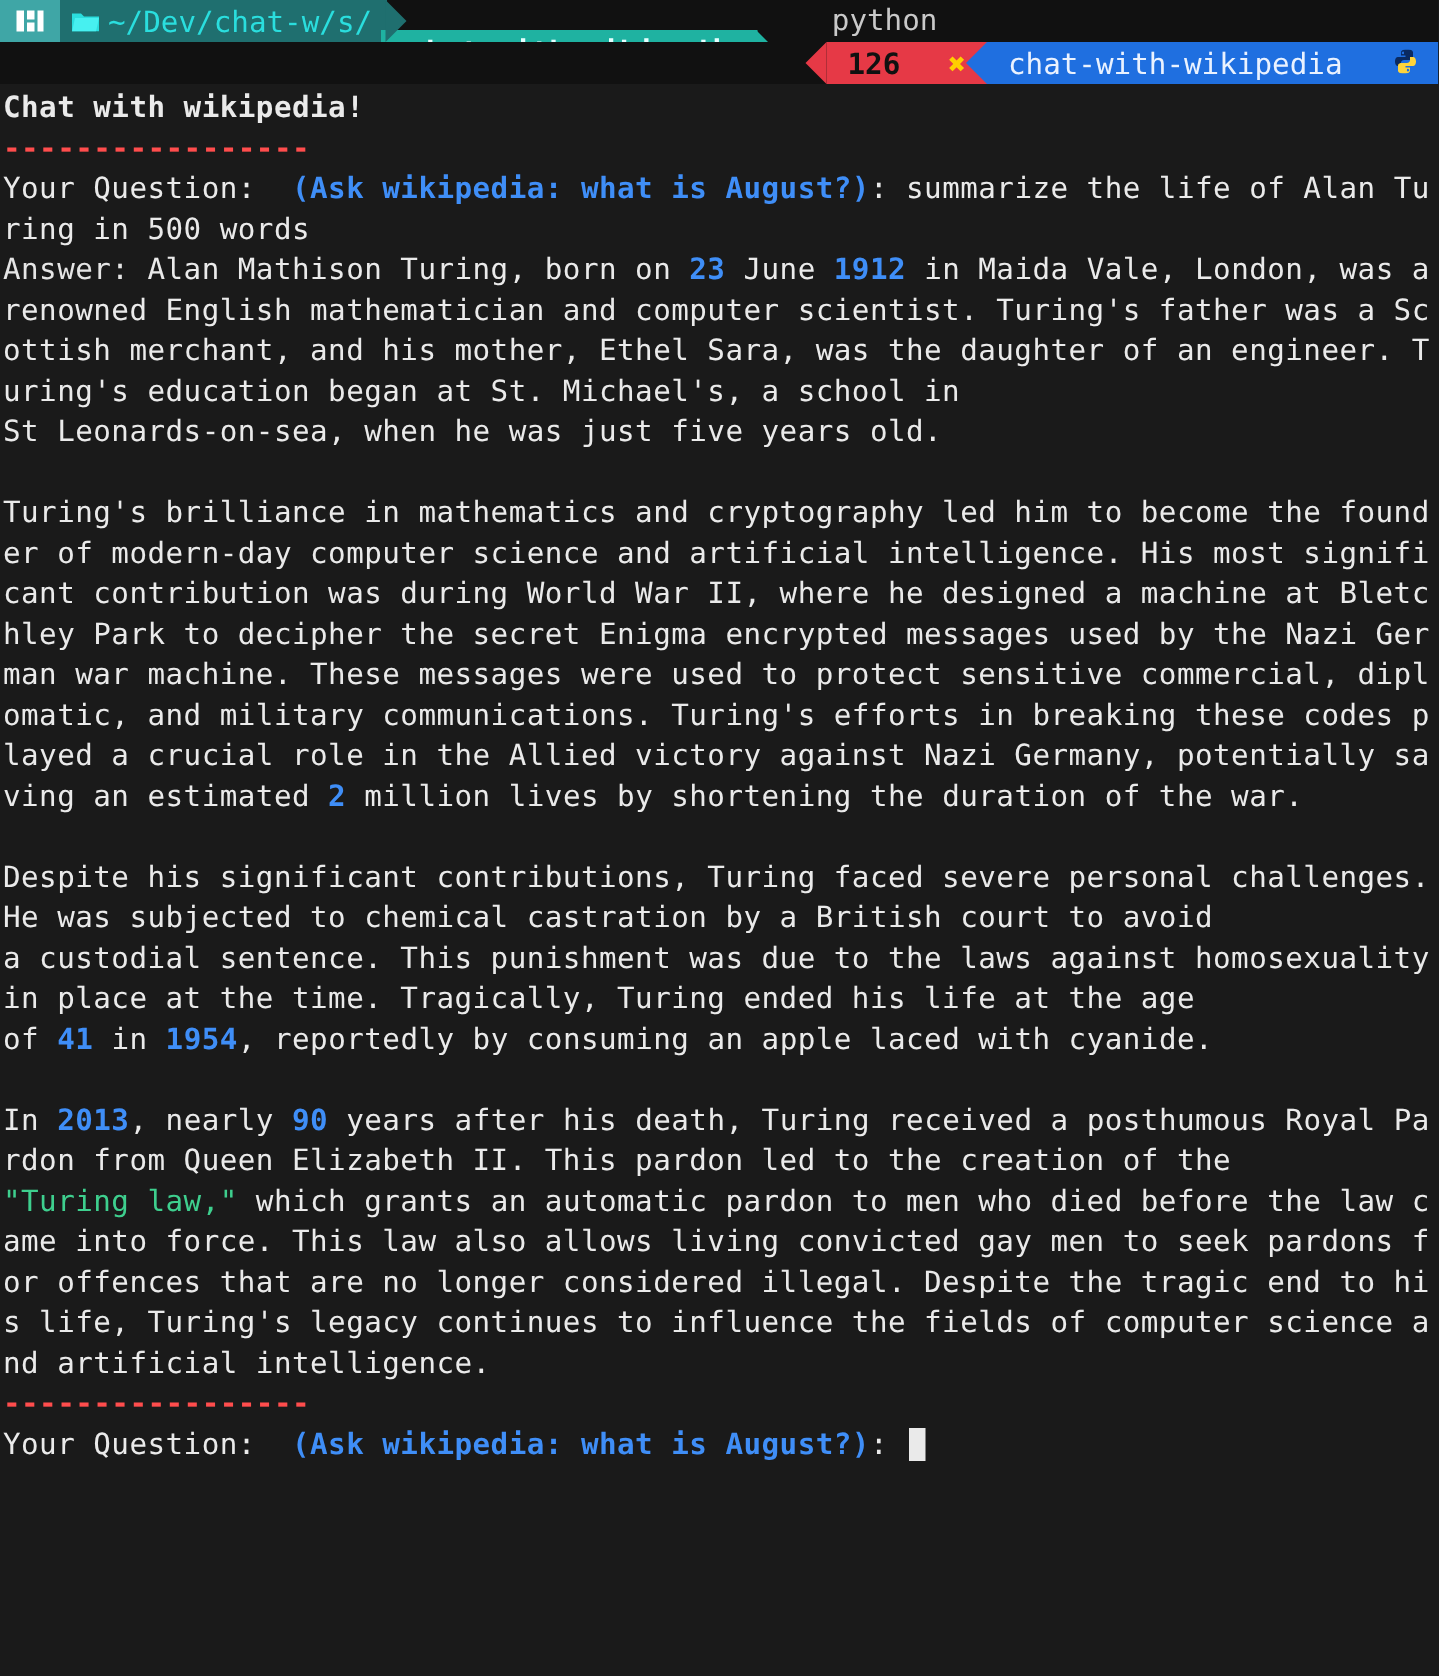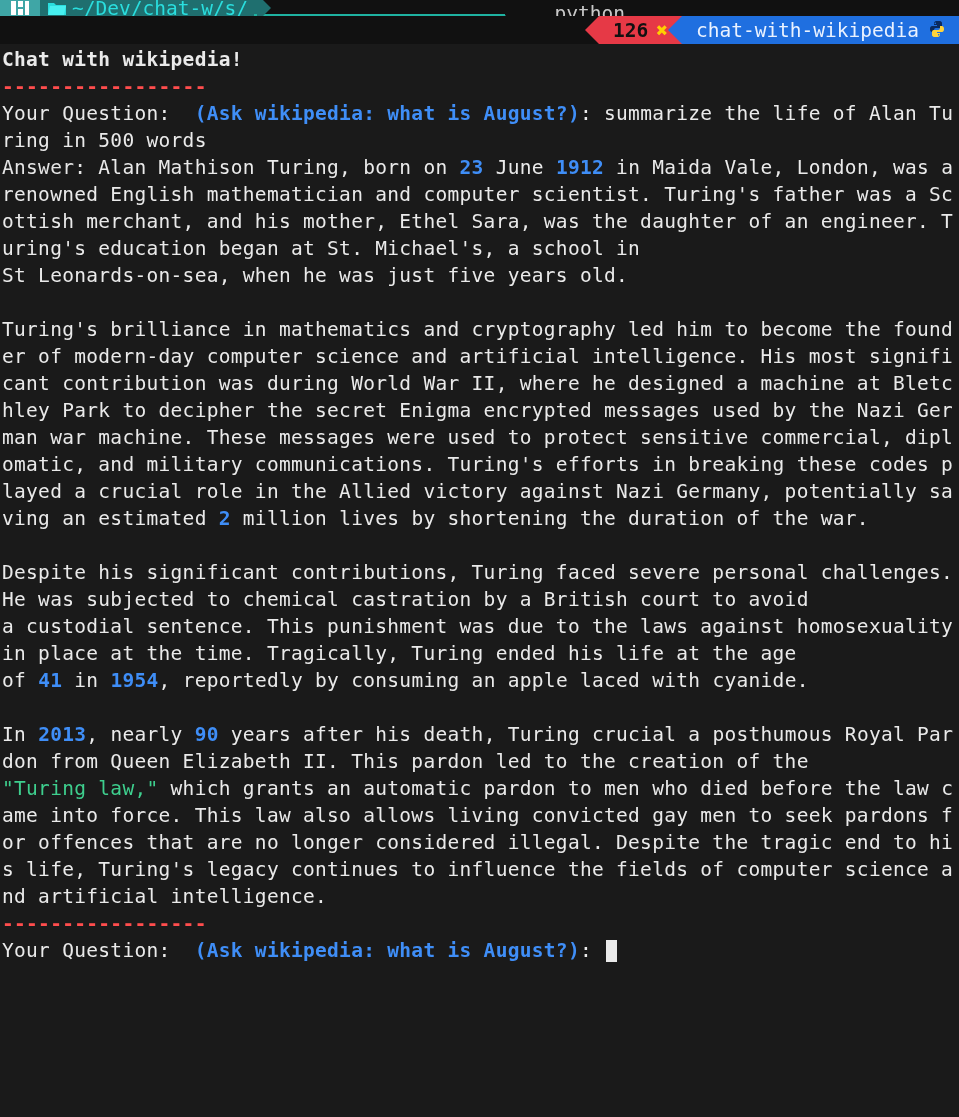--- a/index.html
+++ b/index.html
@@ -9,21 +9,21 @@
     background: #1a1a1a;
     font-family: "Menlo", "Consolas", "DejaVu Sans Mono", monospace;
     font-size: 19.5px;
     line-height: 27px;
     color: #eaeaea;
     overflow: hidden;
   }
   .top-bar {
     display: flex;
     align-items: stretch;
-    height: 16px;
+    height: 28px;
     background: #111;
     white-space: nowrap;
     overflow: hidden;
   }
   .wm-icon {
     width: 40px;
     background: #3fa6a6;
     color: #fff;
     display: flex;
     align-items: center;
@@ -76,20 +76,21 @@
     height:28px;
     background:#111;
     overflow:hidden;
   }
   .tab {
     display:flex;
     align-items:center;
     padding:0 14px;
     position:relative;
     height:28px;
+    gap:24px;
   }
   .tab::before{
     content:"";
     position:absolute;
     left:-14px; top:0;
     border-top:14px solid transparent;
     border-bottom:14px solid transparent;
     border-right:14px solid var(--bg);
   }
   .tab-red { --bg:#e63946; background:#e63946; color:#111; }
@@ -170,16 +171,16 @@
 <span>Your Question:  </span><span class="bblue">(Ask wikipedia: what is August?)</span><span>: </span><span>summarize the life of Alan Turing in 500 words</span>
 <span class="cyan">Answer:</span><span id="answer-body"><span> Alan Mathison Turing, born on </span><span class="bblue">23</span><span> June </span><span class="bblue">1912</span><span> in Maida Vale, London, was a renowned English mathematician and computer scientist. Turing's father was a Scottish merchant, and his mother, Ethel Sara, was the daughter of an engineer. Turing's education began at St. Michael's, a school in
 St Leonards-on-sea, when he was just five years old.
 
 Turing's brilliance in mathematics and cryptography led him to become the founder of modern-day computer science and artificial intelligence. His most significant contribution was during World War II, where he designed a machine at Bletchley Park to decipher the secret Enigma encrypted messages used by the Nazi German war machine. These messages were used to protect sensitive commercial, diplomatic, and military communications. Turing's efforts in breaking these codes played a crucial role in the Allied victory against Nazi Germany, potentially saving an estimated </span><span class="bblue">2</span><span> million lives by shortening the duration of the war.
 
 Despite his significant contributions, Turing faced severe personal challenges. He was subjected to chemical castration by a British court to avoid
 a custodial sentence. This punishment was due to the laws against homosexuality in place at the time. Tragically, Turing ended his life at the age
 of </span><span class="bblue">41</span><span> in </span><span class="bblue">1954</span><span>, reportedly by consuming an apple laced with cyanide.
 
-In </span><span class="bblue">2013</span><span>, nearly </span><span class="bblue">90</span><span> years after his death, Turing crucial a posthumous Royal Pardon from Queen Elizabeth II. This pardon led to the creation of the
+In </span><span class="bblue">2013</span><span>, nearly </span><span class="bblue">90</span><span> years after his death, Turing received a posthumous Royal Pardon from Queen Elizabeth II. This pardon led to the creation of the
 </span><span class="green">"Turing law,"</span><span> which grants an automatic pardon to men who died before the law came into force. This law also allows living convicted gay men to seek pardons for offences that are no longer considered illegal. Despite the tragic end to his life, Turing's legacy continues to influence the fields of computer science and artificial intelligence.</span></span>
 <span class="red">-----------------</span>
 <span>Your Question:  </span><span class="bblue">(Ask wikipedia: what is August?)</span><span>: </span><span class="cursor"></span></div>
 
 </body></html>

